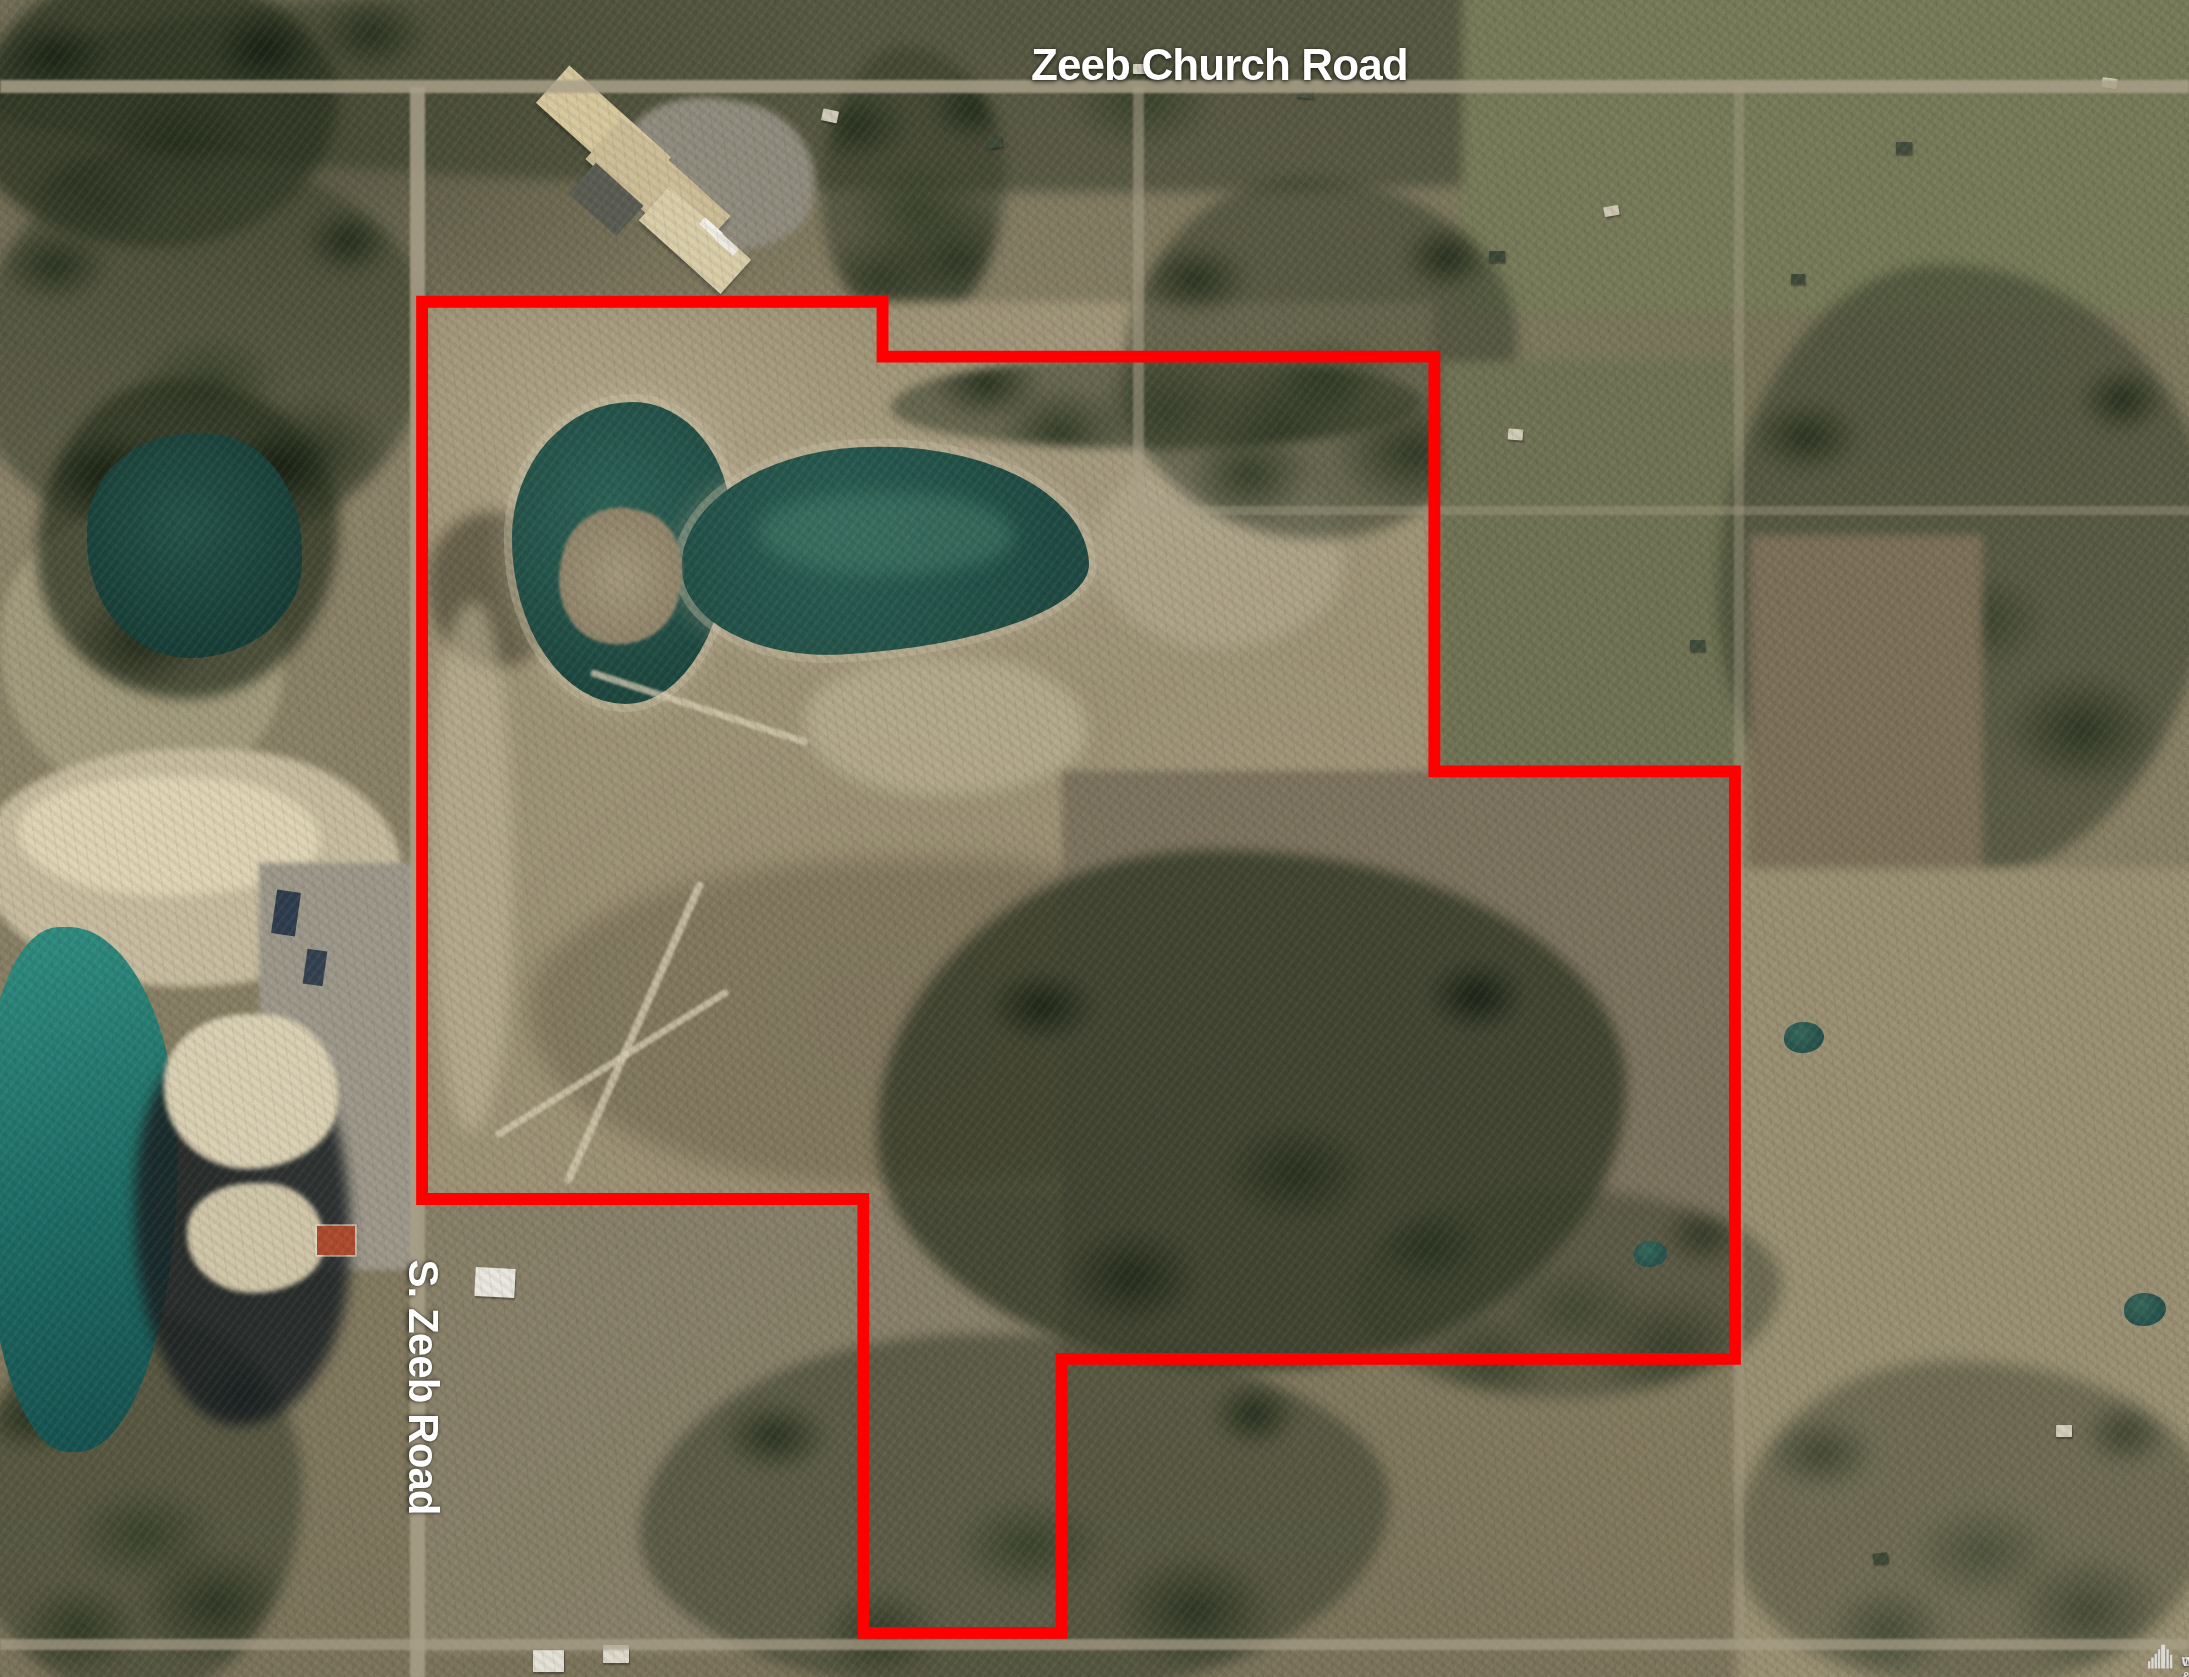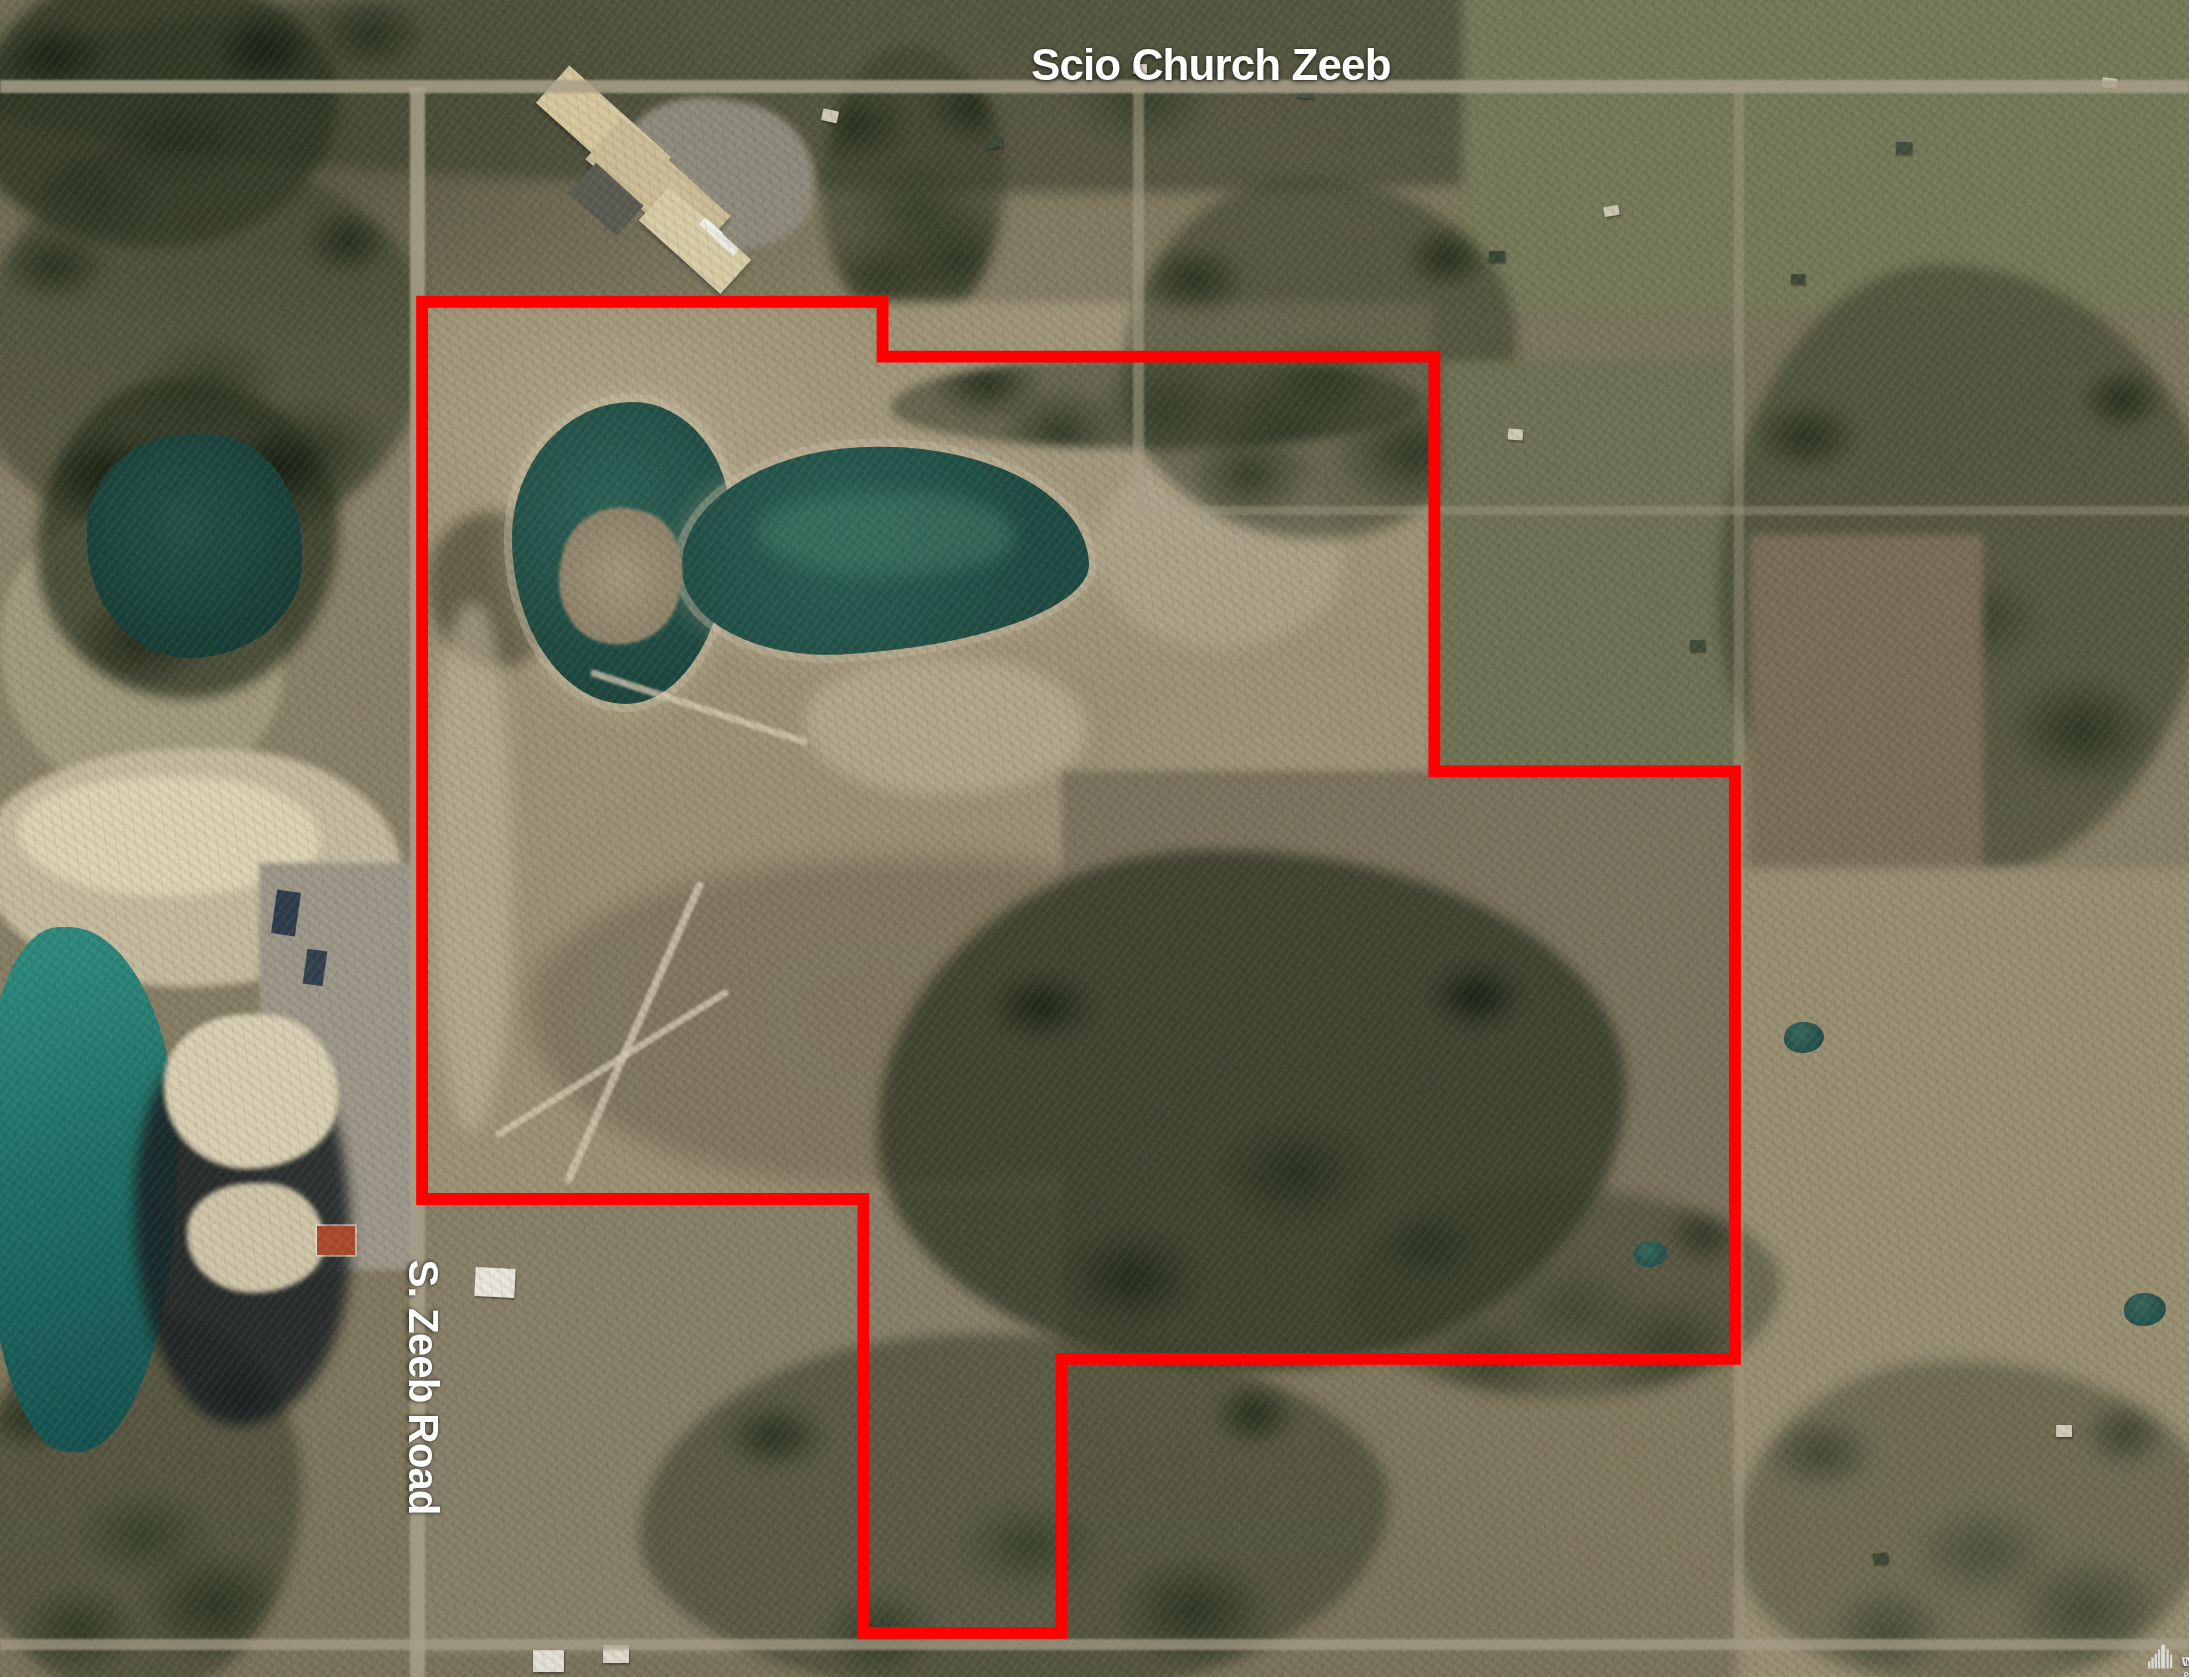--- a/index.html
+++ b/index.html
@@ -159,21 +159,21 @@
   <div class="road" style="left:410px;top:87px;width:14.6px;height:1591px;filter:blur(0.9px);"></div>
   <div class="road" style="left:0;top:1639px;width:2189px;height:11px;opacity:.7;filter:blur(0.9px);"></div>
   <div class="road" style="left:1133px;top:87px;width:11px;height:429px;opacity:.55;filter:blur(0.9px);"></div>
   <div class="road" style="left:1138px;top:506px;width:1052px;height:9.1px;opacity:.4;filter:blur(0.9px);"></div>
   <div class="road" style="left:1734px;top:87px;width:10px;height:1553px;opacity:.4;filter:blur(0.9px);"></div>
 
   <svg class="boundary-svg" viewBox="0 0 2396 1836">
     <polygon fill="none" stroke-linejoin="miter" points="462,330 966,330 966,390 1570,390 1570,844 1899,844 1899,1487 1162,1487 1162,1787 945,1787 945,1312 462,1312" stroke="#fe0000" stroke-width="13"></polygon>
   </svg>
 
-  <div class="road-label label-scio">Scio Church Zeeb</div>
+  <div class="road-label label-scio">Zeeb Church Road</div>
   <div class="road-label label-zeeb">S. Zeeb Road</div>
 
   <div class="watermark">
     <svg width="27.4" height="27.4" viewBox="0 0 30 30">
       <g fill="rgba(230,230,230,0.85)">
         <rect x="0" y="21" width="2.6" height="8"></rect>
         <rect x="3.6" y="17" width="2.6" height="12"></rect>
         <rect x="7.2" y="13" width="2.6" height="16"></rect>
         <rect x="10.8" y="8" width="2.6" height="21"></rect>
         <rect x="14.4" y="3" width="4.4" height="26"></rect>

